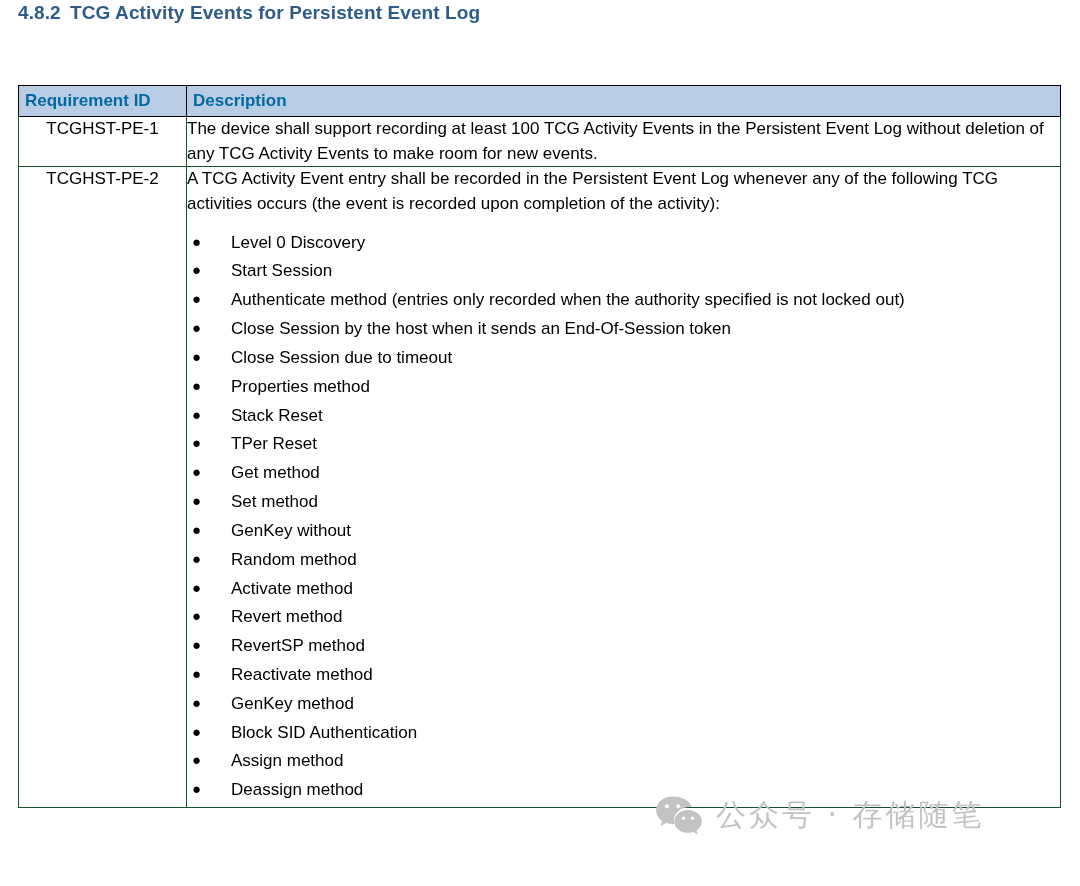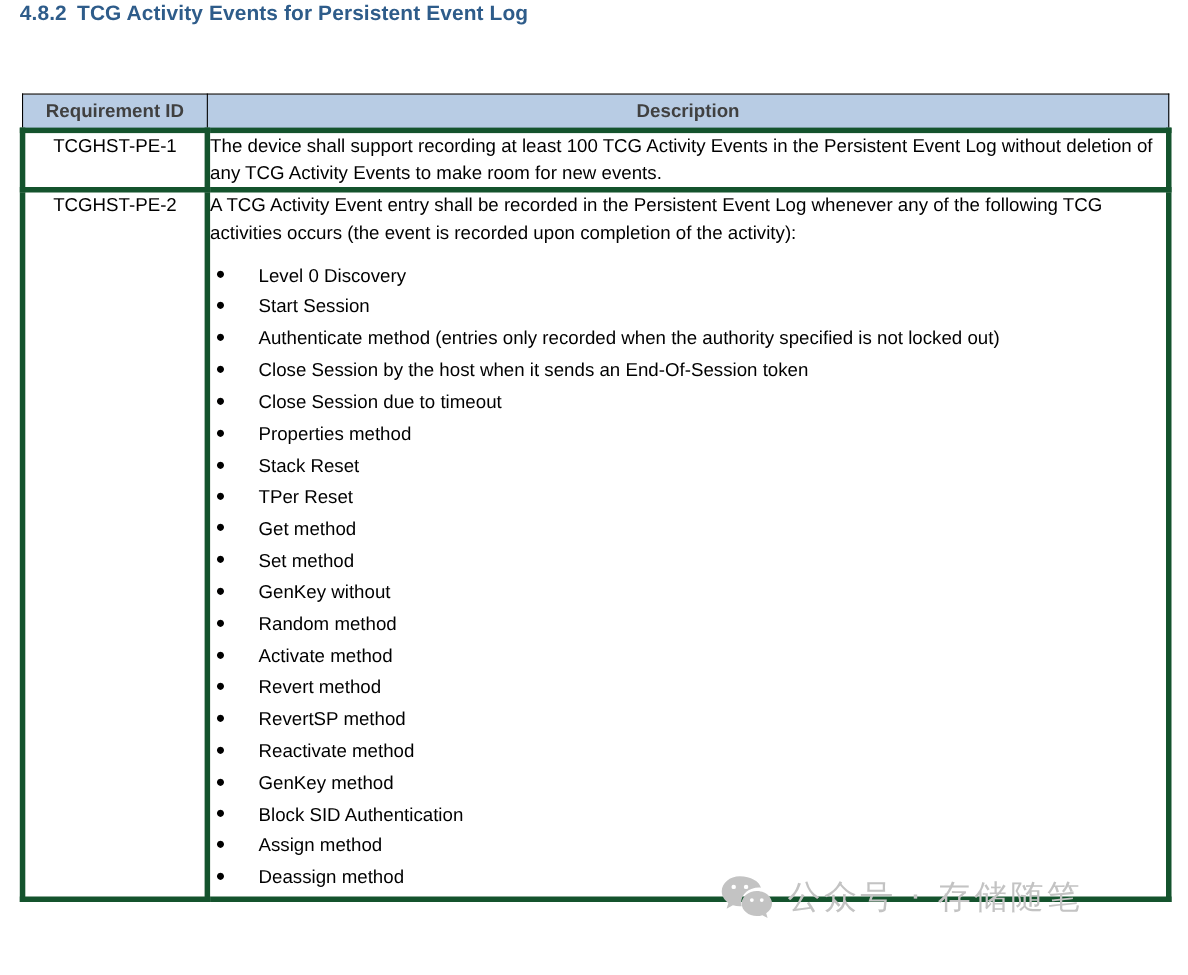--- a/index.html
+++ b/index.html
@@ -58,35 +58,35 @@
     top: 85px;
     width: 1042px;
     border-collapse: collapse;
     table-layout: fixed;
     font-family: "Liberation Sans", sans-serif;
   }
   .req-table col.c-id { width: 168px; }
   .req-table col.c-desc { width: 874px; }
 
   .req-table td, .req-table th {
-    border: 5px solid #14532d;
+    border: 1px solid #14532d;
     vertical-align: top;
     padding: 0;
   }
 
   .hdr-row th {
     background: #b8cce4;
     border: 1px solid #000000;
     font-size: 17px;
     font-weight: bold;
-    color: #404040;
+    color: #0369a1;
     height: 30px;
     line-height: 30px;
     padding: 0 6px;
-    text-align: center;
+    text-align: left;
     box-sizing: border-box;
   }
 
   .cell-id {
     font-size: 17px;
     text-align: center;
     padding: 7px 4px 8px 4px;
     line-height: 1.42;
     white-space: nowrap;
   }

